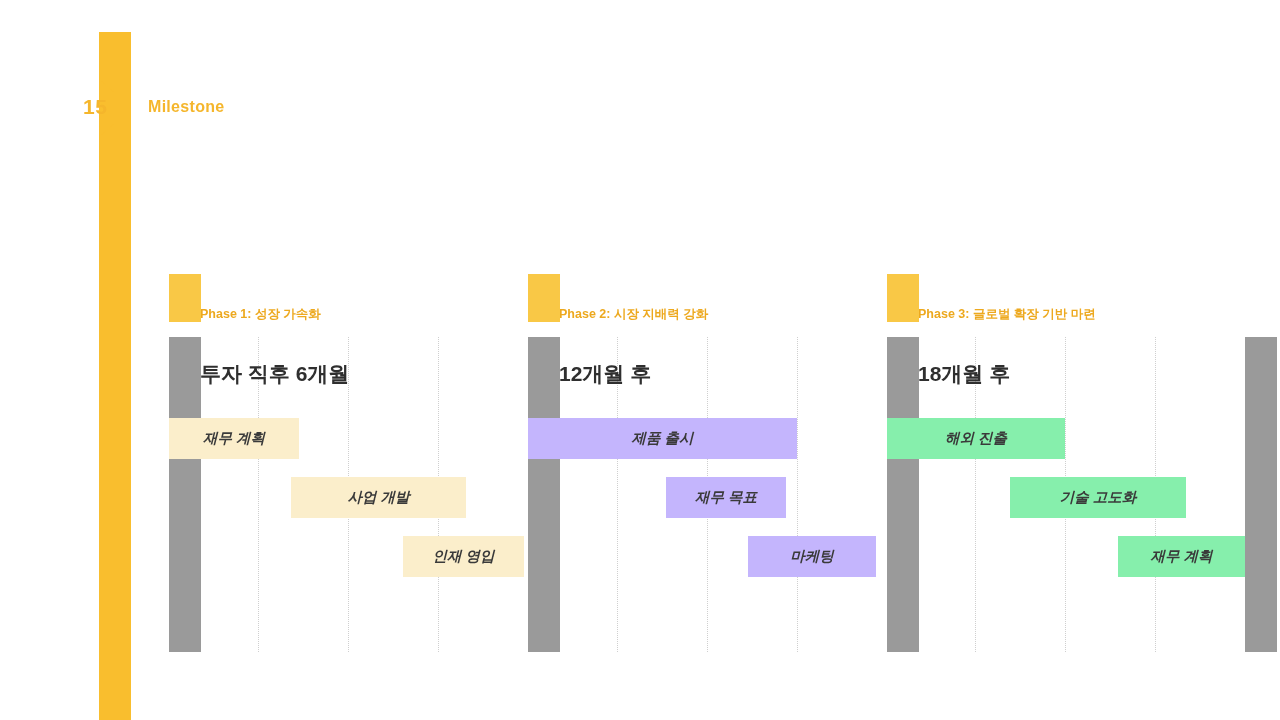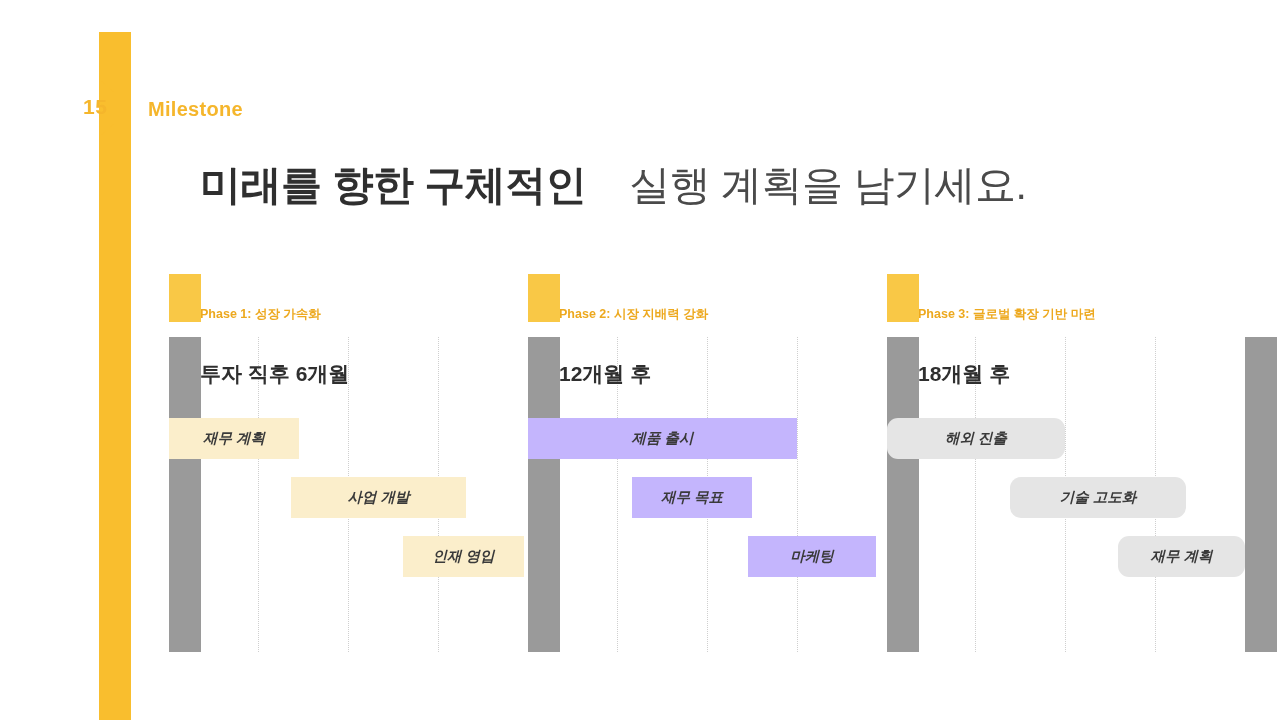--- a/index.html
+++ b/index.html
@@ -36,21 +36,21 @@
     position: absolute;
     left: 35px; top: 47px;
     font-size: 21px;
     font-weight: bold;
     color: #F5B62C;
     letter-spacing: 0.5px;
   }
   .kicker {
     position: absolute;
     left: 100px; top: 50px;
-    font-size: 20px;
+    font-size: 16px;
     font-weight: bold;
     color: #F5B62C;
     letter-spacing: 0.3px;
   }
 
   
   .headline {
     position: absolute;
     left: 136px; top: 112px;
     font-size: 41px;
@@ -128,36 +128,33 @@
     align-items: center;
     justify-content: center;
     font-size: 14.5px;
     font-weight: bold;
     color: #3a3a3a;
     white-space: nowrap;
     font-style: italic;
   }
   .bar.t1 { background: #FBEECB; }
   .bar.t2 { background: #c4b5fd; }
-  .bar.t3 { background: #e5e5e5; border-radius: 11px; }
+  .bar.t3 { background: #86efac; }
 </style>
 </head>
 <body>
 
 <div id="slide">
 
   <div class="rail"></div>
   <div class="rail-arrow"></div>
 
   <div class="page-num">15</div>
   <div class="kicker">Milestone</div>
 
-  <div class="headline">
-    <span class="hl-strong">미래를 향한 구체적인</span><span class="hl-light"> 실행 계획을 남기세요.</span>
-  </div>
 
   <div class="gantt">
     <div id="gridlines-layer">
         <div class="vline solid" style="left: 137px;"></div>
         <div class="vline dotted" style="left: 226px;"></div>
         <div class="vline dotted" style="left: 316px;"></div>
         <div class="vline dotted" style="left: 406px;"></div>
         <div class="vline solid" style="left: 496px;"></div>
         <div class="vline dotted" style="left: 585px;"></div>
         <div class="vline dotted" style="left: 675px;"></div>
@@ -183,21 +180,21 @@
           <div class="accent" style="background: rgb(249, 200, 70);"></div>
           <div class="phase-label">Phase 3: 글로벌 확장 기반 마련</div>
           <div class="phase-time">18개월 후</div>
         </div>
       </div>
     <div id="bars-layer">
         <div class="bar t1" style="left: 137px; width: 130px; top: 386px;">재무 계획</div>
         <div class="bar t1" style="left: 259px; width: 175px; top: 445px;">사업 개발</div>
         <div class="bar t1" style="left: 371px; width: 121px; top: 504px;">인재 영입</div>
         <div class="bar t2" style="left: 496px; width: 269px; top: 386px;">제품 출시</div>
-        <div class="bar t2" style="left: 600px; width: 120px; top: 445px;">재무 목표</div>
+        <div class="bar t2" style="left: 634px; width: 120px; top: 445px;">재무 목표</div>
         <div class="bar t2" style="left: 716px; width: 128px; top: 504px;">마케팅</div>
         <div class="bar t3" style="left: 855px; width: 178px; top: 386px;">해외 진출</div>
         <div class="bar t3" style="left: 978px; width: 176px; top: 445px;">기술 고도화</div>
         <div class="bar t3" style="left: 1086px; width: 127px; top: 504px;">재무 계획</div>
       </div>
   </div>
 
 </div>
 
 </body></html>

